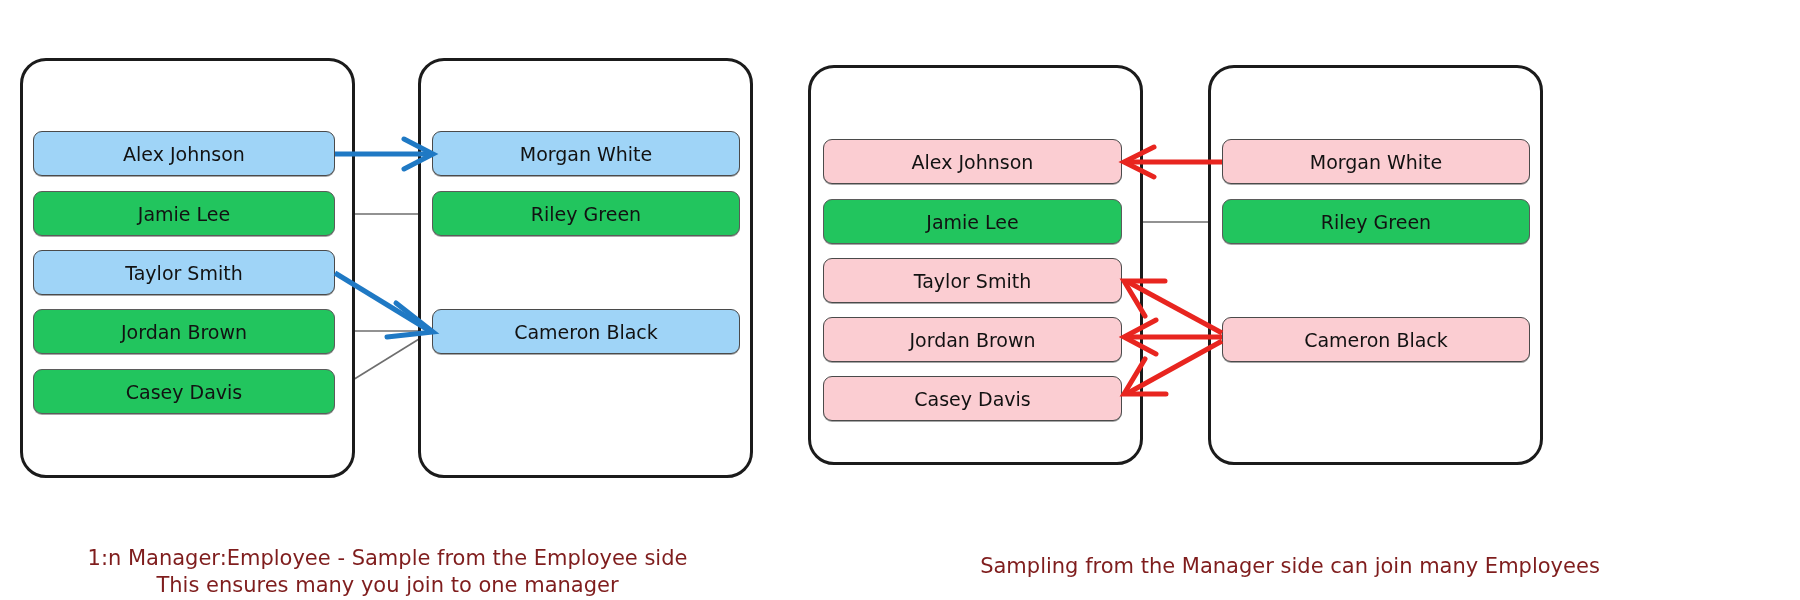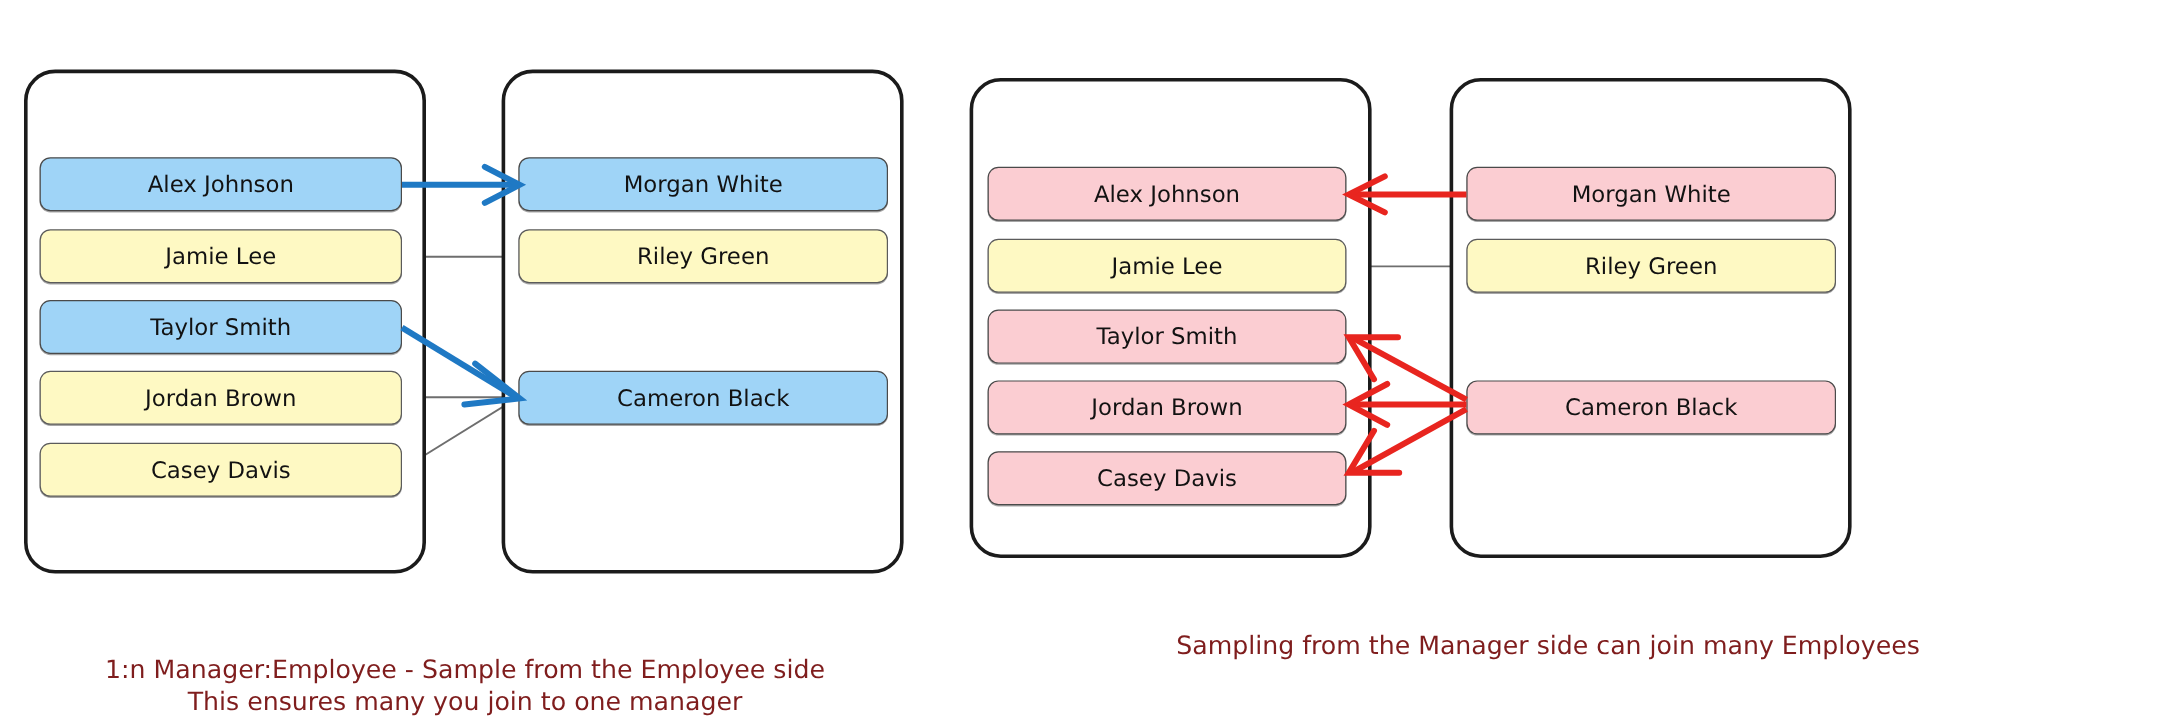--- a/index.html
+++ b/index.html
@@ -31,21 +31,21 @@
     font-family:"DejaVu Sans", sans-serif;
   }
 
   
   .rec{
     position:absolute;
     box-sizing:border-box;
     height:45px;
     border:1.6px solid #5b5b5b;
     border-radius:9px;
-    background:#fef9c3;
+    background:#22c55e;
     display:flex;
     align-items:center;
     justify-content:center;
     font-size:19px;
     color:#121212;
     z-index:3;
     box-shadow:0 1px 0 rgba(0,0,0,.35);
   }
   .rec.hl-blue{background:#9fd4f7;border-color:#4a4a4a;}
   .rec.hl-pink{background:#fbcdd2;border-color:#4a4a4a;}
@@ -154,18 +154,18 @@
         <line x1="1222" y1="304" x2="1128" y2="304" stroke="#e8251f" stroke-width="5"></line>
         <path d="M 1156 287 L 1124 304 L 1156 321" fill="none" stroke="#e8251f" stroke-width="5" stroke-linecap="round"></path>
       </g>
 
       <g>
         <line x1="1222" y1="308" x2="1128" y2="360" stroke="#e8251f" stroke-width="5"></line>
         <path d="M 1145 326 L 1124 361 L 1166 361" fill="none" stroke="#e8251f" stroke-width="5" stroke-linecap="round"></path>
       </g>
     </svg>
 
-    <div class="caption" style="left:790px;top:492px;width:1000px;">
+    <div class="caption" style="left:790px;top:520px;width:1000px;">
       <div>Sampling from the Manager side can join many Employees</div>
     </div>
   </div>
 
 </div>
 
 </body></html>

